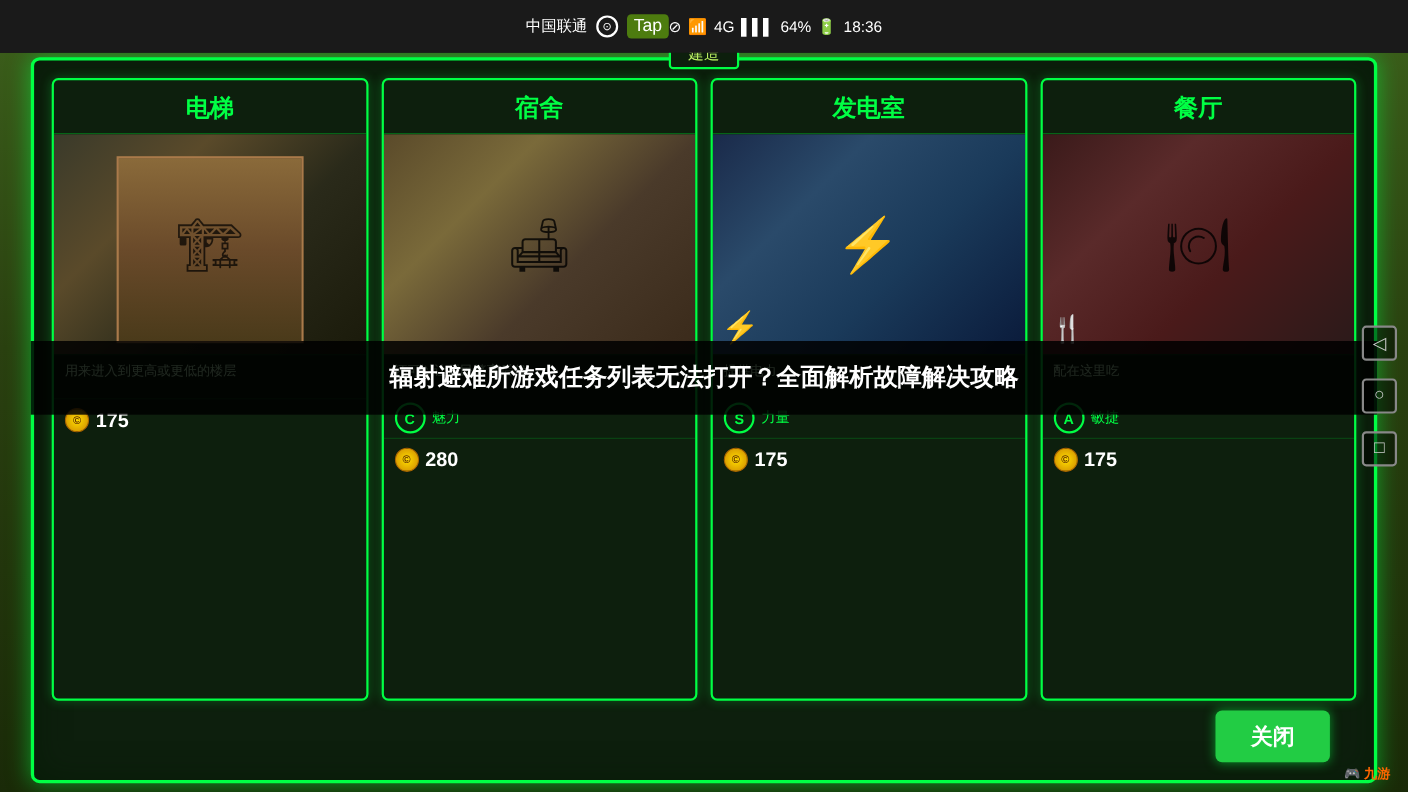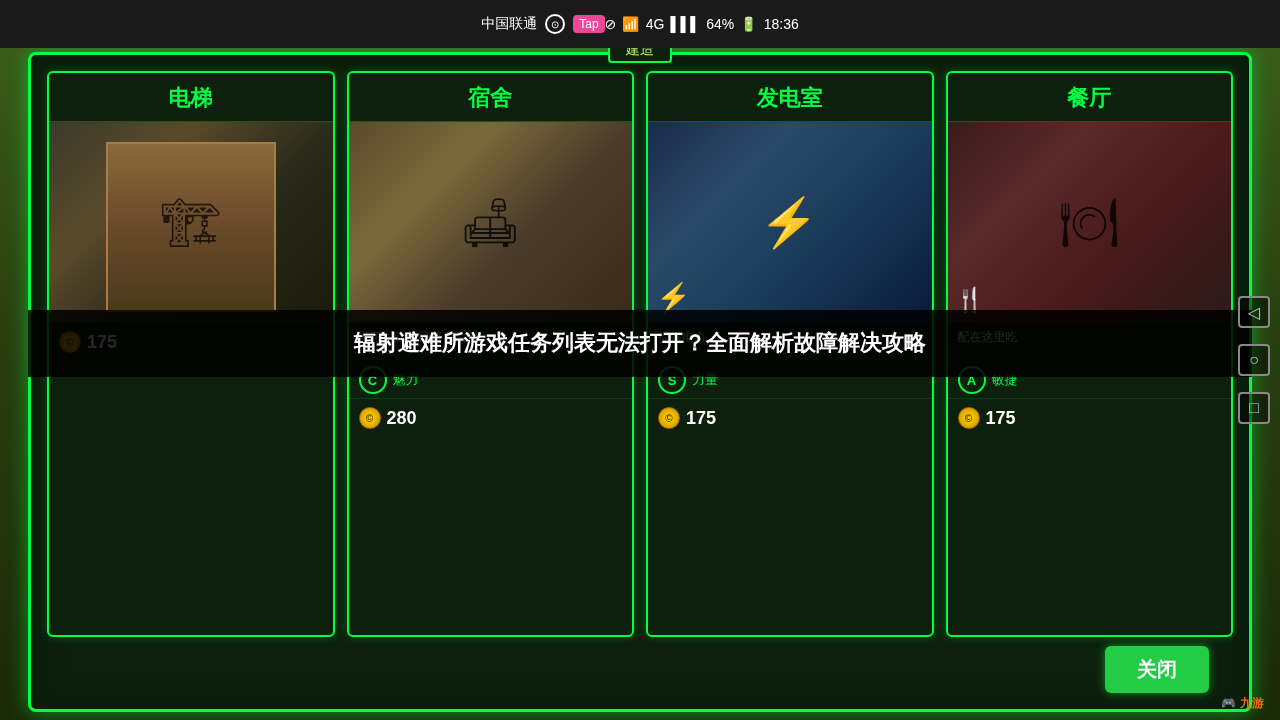--- a/index.html
+++ b/index.html
@@ -31,24 +31,24 @@
       font-size: 14px;
     }
     .status-right {
       display: flex;
       align-items: center;
       gap: 6px;
       color: white;
       font-size: 14px;
     }
     .tap-icon {
-      background: #ec4899;
+      background: #4d7c0f;
       border-radius: 4px;
       padding: 2px 6px;
-      font-size: 12px;
+      font-size: 16px;
       color: white;
     }
     .circle-icon {
       width: 20px; height: 20px;
       border: 2px solid white;
       border-radius: 50%;
       display: flex; align-items: center; justify-content: center;
       font-size: 10px;
     }
 
@@ -354,20 +354,21 @@
 <div class="dialog">
   <div class="dialog-top-label">建造</div>
 
   <div class="cards-container">
 
     <div class="card">
       <div class="card-title">电梯</div>
       <div class="card-image">
         <div class="img-elevator"></div>
       </div>
+      <div class="card-desc">用来进入到更高或更低的楼层</div>
       <div class="card-cost">
         <div class="cost-coin">©</div>
         <span class="cost-amount">175</span>
       </div>
     </div>
 
     <div class="card">
       <div class="card-title">宿舍</div>
       <div class="card-image">
         <div class="img-dorm"></div>

